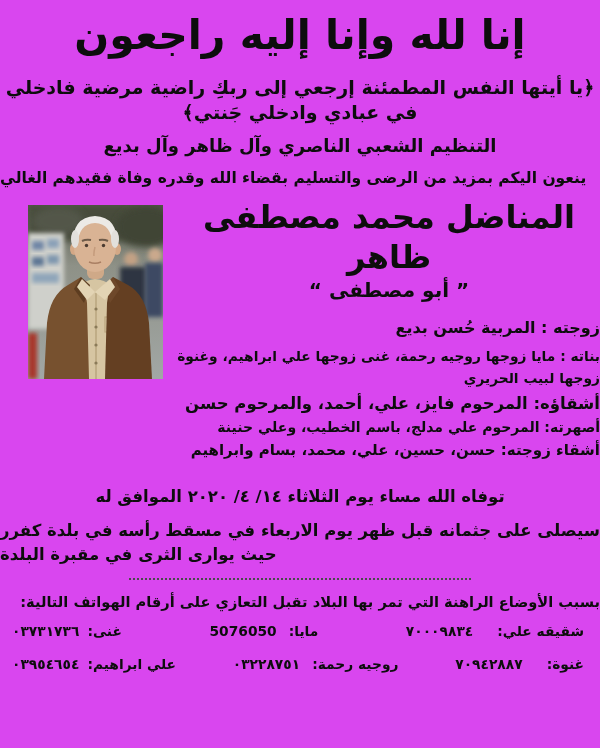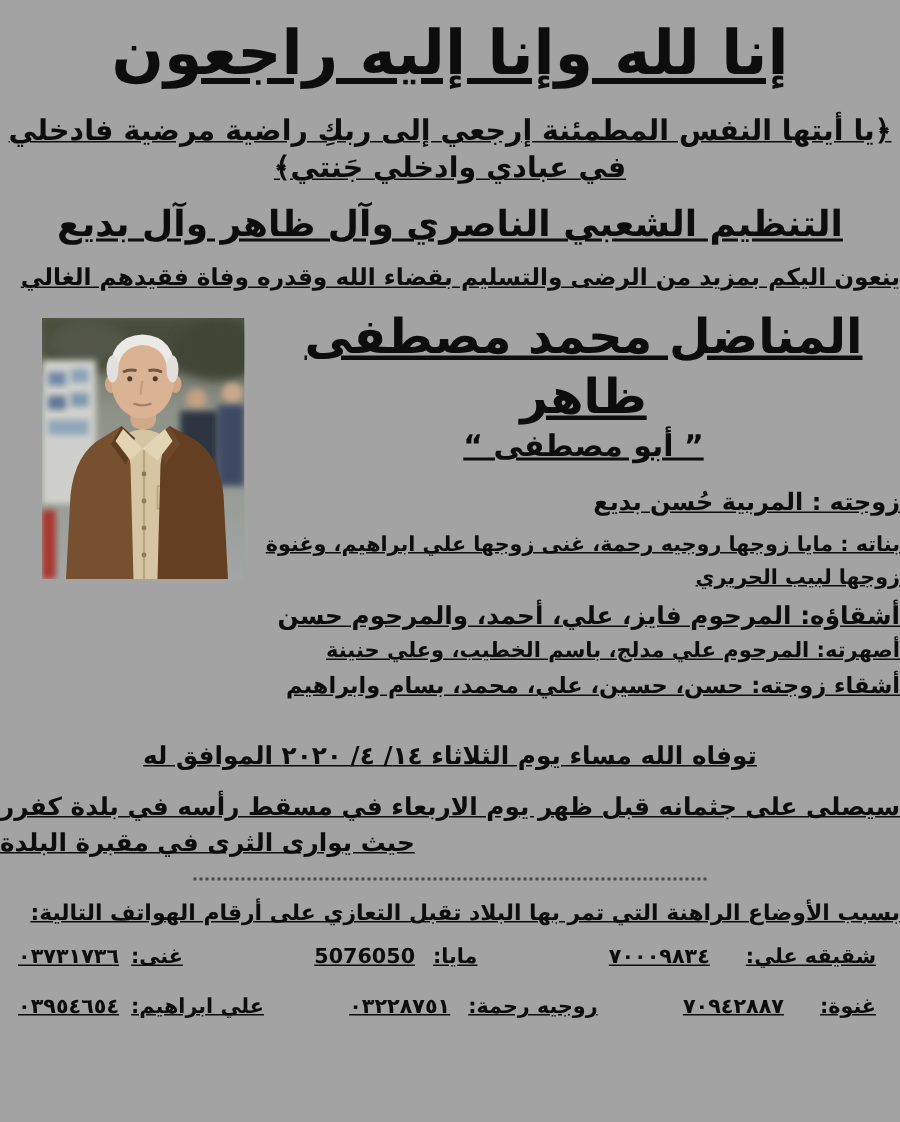--- a/index.html
+++ b/index.html
@@ -1,33 +1,33 @@
 <!DOCTYPE html>
 <html lang="ar" dir="rtl"><head>
 <meta charset="utf-8">
 <style>
   * { margin:0; padding:0; box-sizing:border-box; }
   html,body { background:#e9e9e9; }
   body { font-family:"DejaVu Sans","Liberation Sans",sans-serif; }
   .page {
     position:relative; width:600px; height:748px; margin:0 auto;
-    background:#a3a3a3; color:#0d0d0d; overflow:hidden; direction:rtl;text-decoration:underline;
+    background:#d946ef; color:#0d0d0d; overflow:hidden; direction:rtl;
   }
   .istirja {
     padding-top:10px; text-align:center;
     font-size:41px; font-weight:bold; line-height:1.25; letter-spacing:-1px;
     white-space:nowrap;
   }
   .verse { text-align:center; font-size:19px; font-weight:bold; line-height:1.32; margin-top:14px; }
   .verse div { white-space:nowrap; }
   .mourners {
-    text-align:center; font-size:24px; font-weight:bold; margin-top:10px; white-space:nowrap;
+    text-align:center; font-size:18px; font-weight:bold; margin-top:10px; white-space:nowrap;
   }
   .announcement {
-    text-align:right; font-size:15.5px; font-weight:bold; margin-top:13px; white-space:nowrap;
+    text-align:left; font-size:15.5px; font-weight:bold; margin-top:13px; white-space:nowrap;
   }
   .main { position:relative; margin-top:10px; height:268px; }
   .photo-frame {
     position:absolute; left:28px; top:8px; width:135px; height:174px;
     background:#9aa0a0; overflow:hidden;
   }
   .photo-frame svg { display:block; width:100%; height:100%; }
   .right-col { margin-left:172px; padding-left:6px; }
   .deceased-name { text-align:center; font-size:32px; font-weight:bold; line-height:1.25; }
   .kunya { text-align:center; font-size:20px; font-weight:bold; line-height:1.3; }

